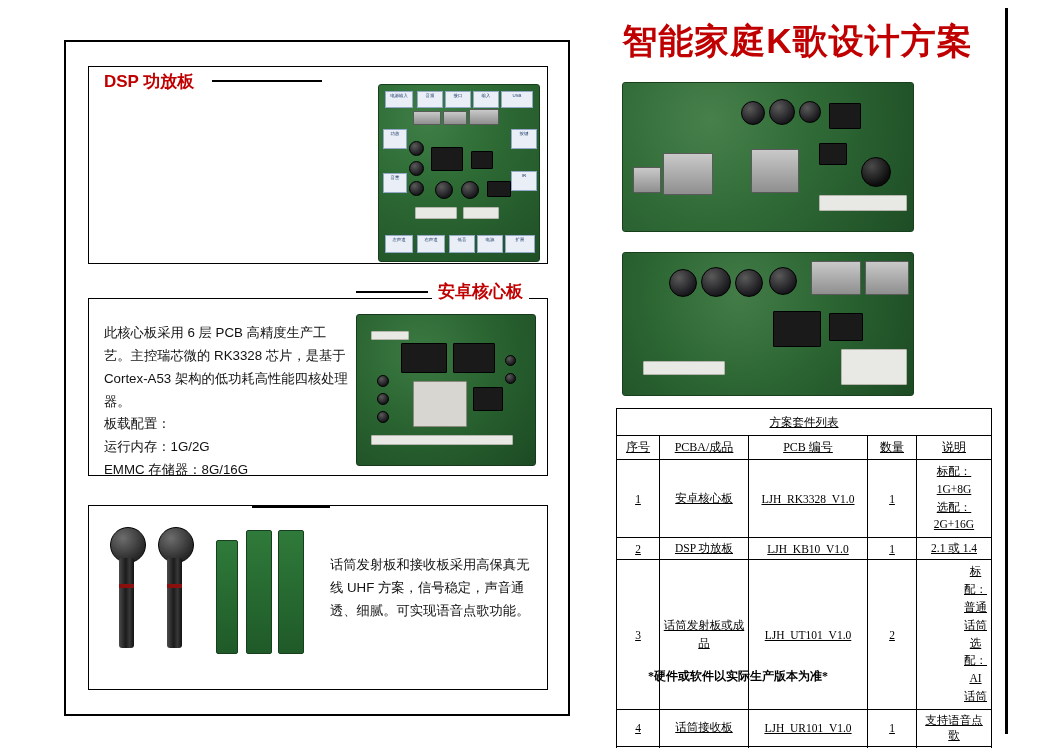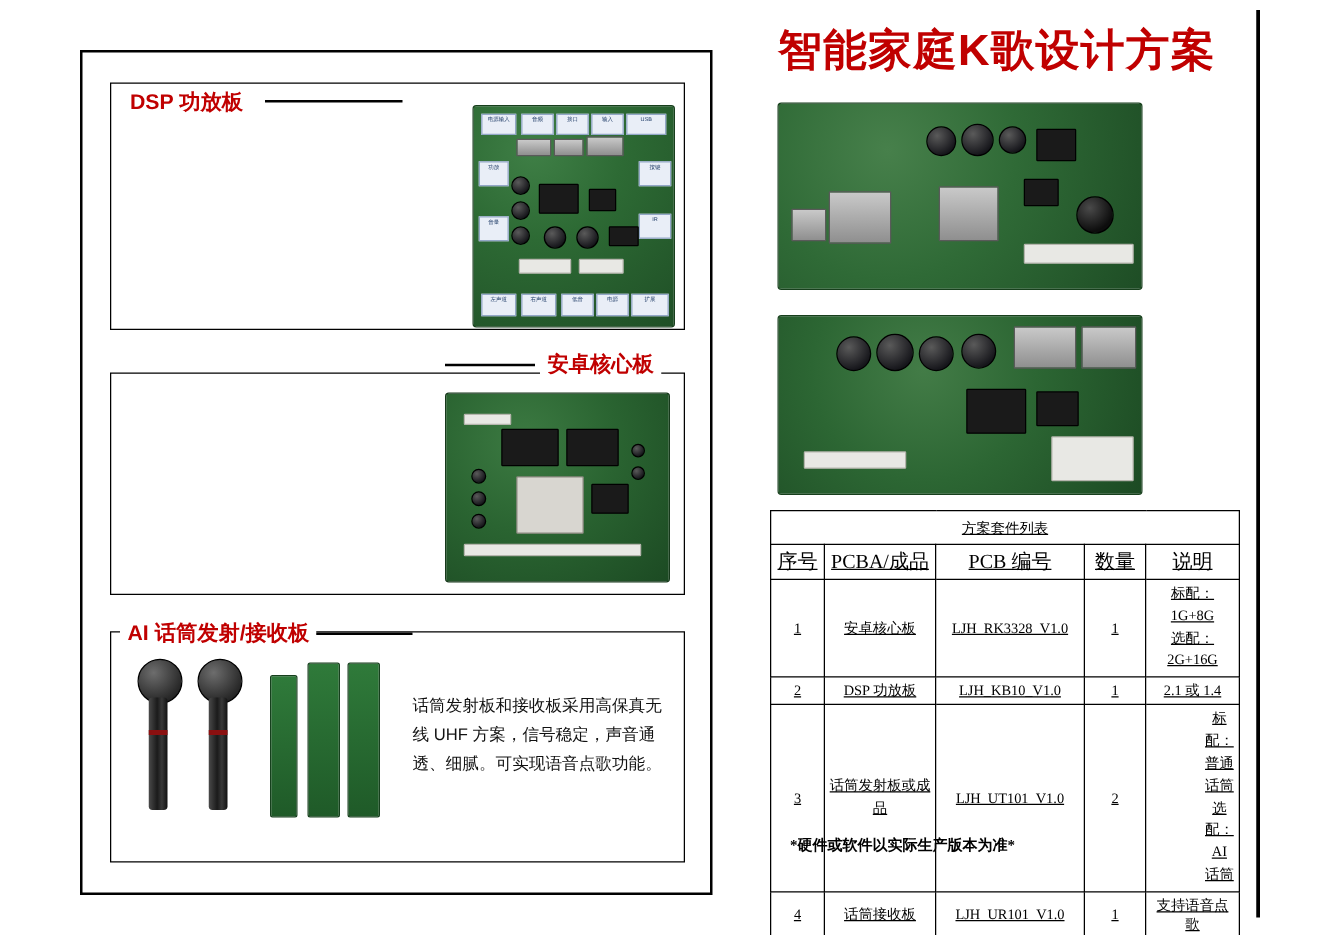--- a/index.html
+++ b/index.html
@@ -228,27 +228,27 @@
     text-decoration: underline;
   }
   table.parts td, table.parts th {
     border: 1px solid #000;
     padding: 3px 3px;
     text-align: center;
     vertical-align: middle;
     font-weight: normal;
   }
   table.parts tr.head-row td {
-    font-size: 16px;
+    font-size: 12px;
   }
   .cap-cell { height: 20px; }
   .two-line { line-height: 1.55; }
   #table-note {
     position: absolute;
-    left: 632px; top: 668px;
+    left: 648px; top: 668px;
     font-family: "Liberation Serif", serif;
     font-size: 12px;
     font-weight: bold;
     color: #000;
   }
 </style>
 </head>
 <body>
 
 <div class="page">
@@ -294,39 +294,42 @@
     <div class="cap" style="left:56px; top:96px; width:16px; height:16px;"></div>
     <div class="cap" style="left:82px; top:96px; width:16px; height:16px;"></div>
     <div class="wht" style="left:36px; top:122px; width:40px; height:10px;"></div>
     <div class="wht" style="left:84px; top:122px; width:34px; height:10px;"></div>
     <div class="chip" style="left:108px;top:96px; width:22px; height:14px;"></div>
   </div>
 
   <div class="sec-box" id="sec-android"></div>
   <div class="sec-rule" id="sec-android-rule"></div>
   <div class="sec-label" id="sec-android-label">安卓核心板</div>
+  <div class="body-text" id="android-text" style="white-space: pre-wrap;">此核心板采用 6 层 PCB 高精度生产工艺。主控瑞芯微的 RK3328 芯片，是基于 Cortex-A53 架构的低功耗高性能四核处理器。
+板载配置：
+运行内存：1G/2G
+EMMC 存储器：8G/16G</div>
 
   <div class="pcb" id="android-board">
     <div class="chip" style="left:44px; top:28px; width:44px; height:28px;"></div>
     <div class="chip" style="left:96px; top:28px; width:40px; height:28px;"></div>
     <div class="chip" style="left:56px; top:66px; width:52px; height:44px;
                              background:#d8d6d0;border:1px solid #8a887f;"></div>
     <div class="chip" style="left:116px;top:72px; width:28px; height:22px;"></div>
     <div class="wht" style="left:14px; top:16px; width:36px; height:7px;"></div>
     <div class="wht" style="left:14px; top:120px; width:140px; height:8px;"></div>
     <div class="cap" style="left:20px; top:60px; width:10px; height:10px;"></div>
     <div class="cap" style="left:20px; top:78px; width:10px; height:10px;"></div>
     <div class="cap" style="left:20px; top:96px; width:10px; height:10px;"></div>
     <div class="cap" style="left:148px;top:40px; width:9px;  height:9px;"></div>
     <div class="cap" style="left:148px;top:58px; width:9px;  height:9px;"></div>
   </div>
 
   <div class="sec-box" id="sec-mic"></div>
   <div class="sec-rule" id="sec-mic-rule"></div>
-  <div class="sec-label" id="sec-mic-label">AI 话筒发射/接收板</div>
   <div class="body-text" id="mic-text">话筒发射板和接收板采用高保真无线 UHF 方案，信号稳定，声音通透、细腻。可实现语音点歌功能。</div>
 
   <div class="mic">
     <div class="mic-head" style="left:110px; top:527px;"></div>
     <div class="mic-body" style="left:119px; top:558px; height:90px;"></div>
     <div class="mic-ring" style="left:119px; top:584px;"></div>
   </div>
 
   <div class="mic">
     <div class="mic-head" style="left:158px; top:527px;"></div>

